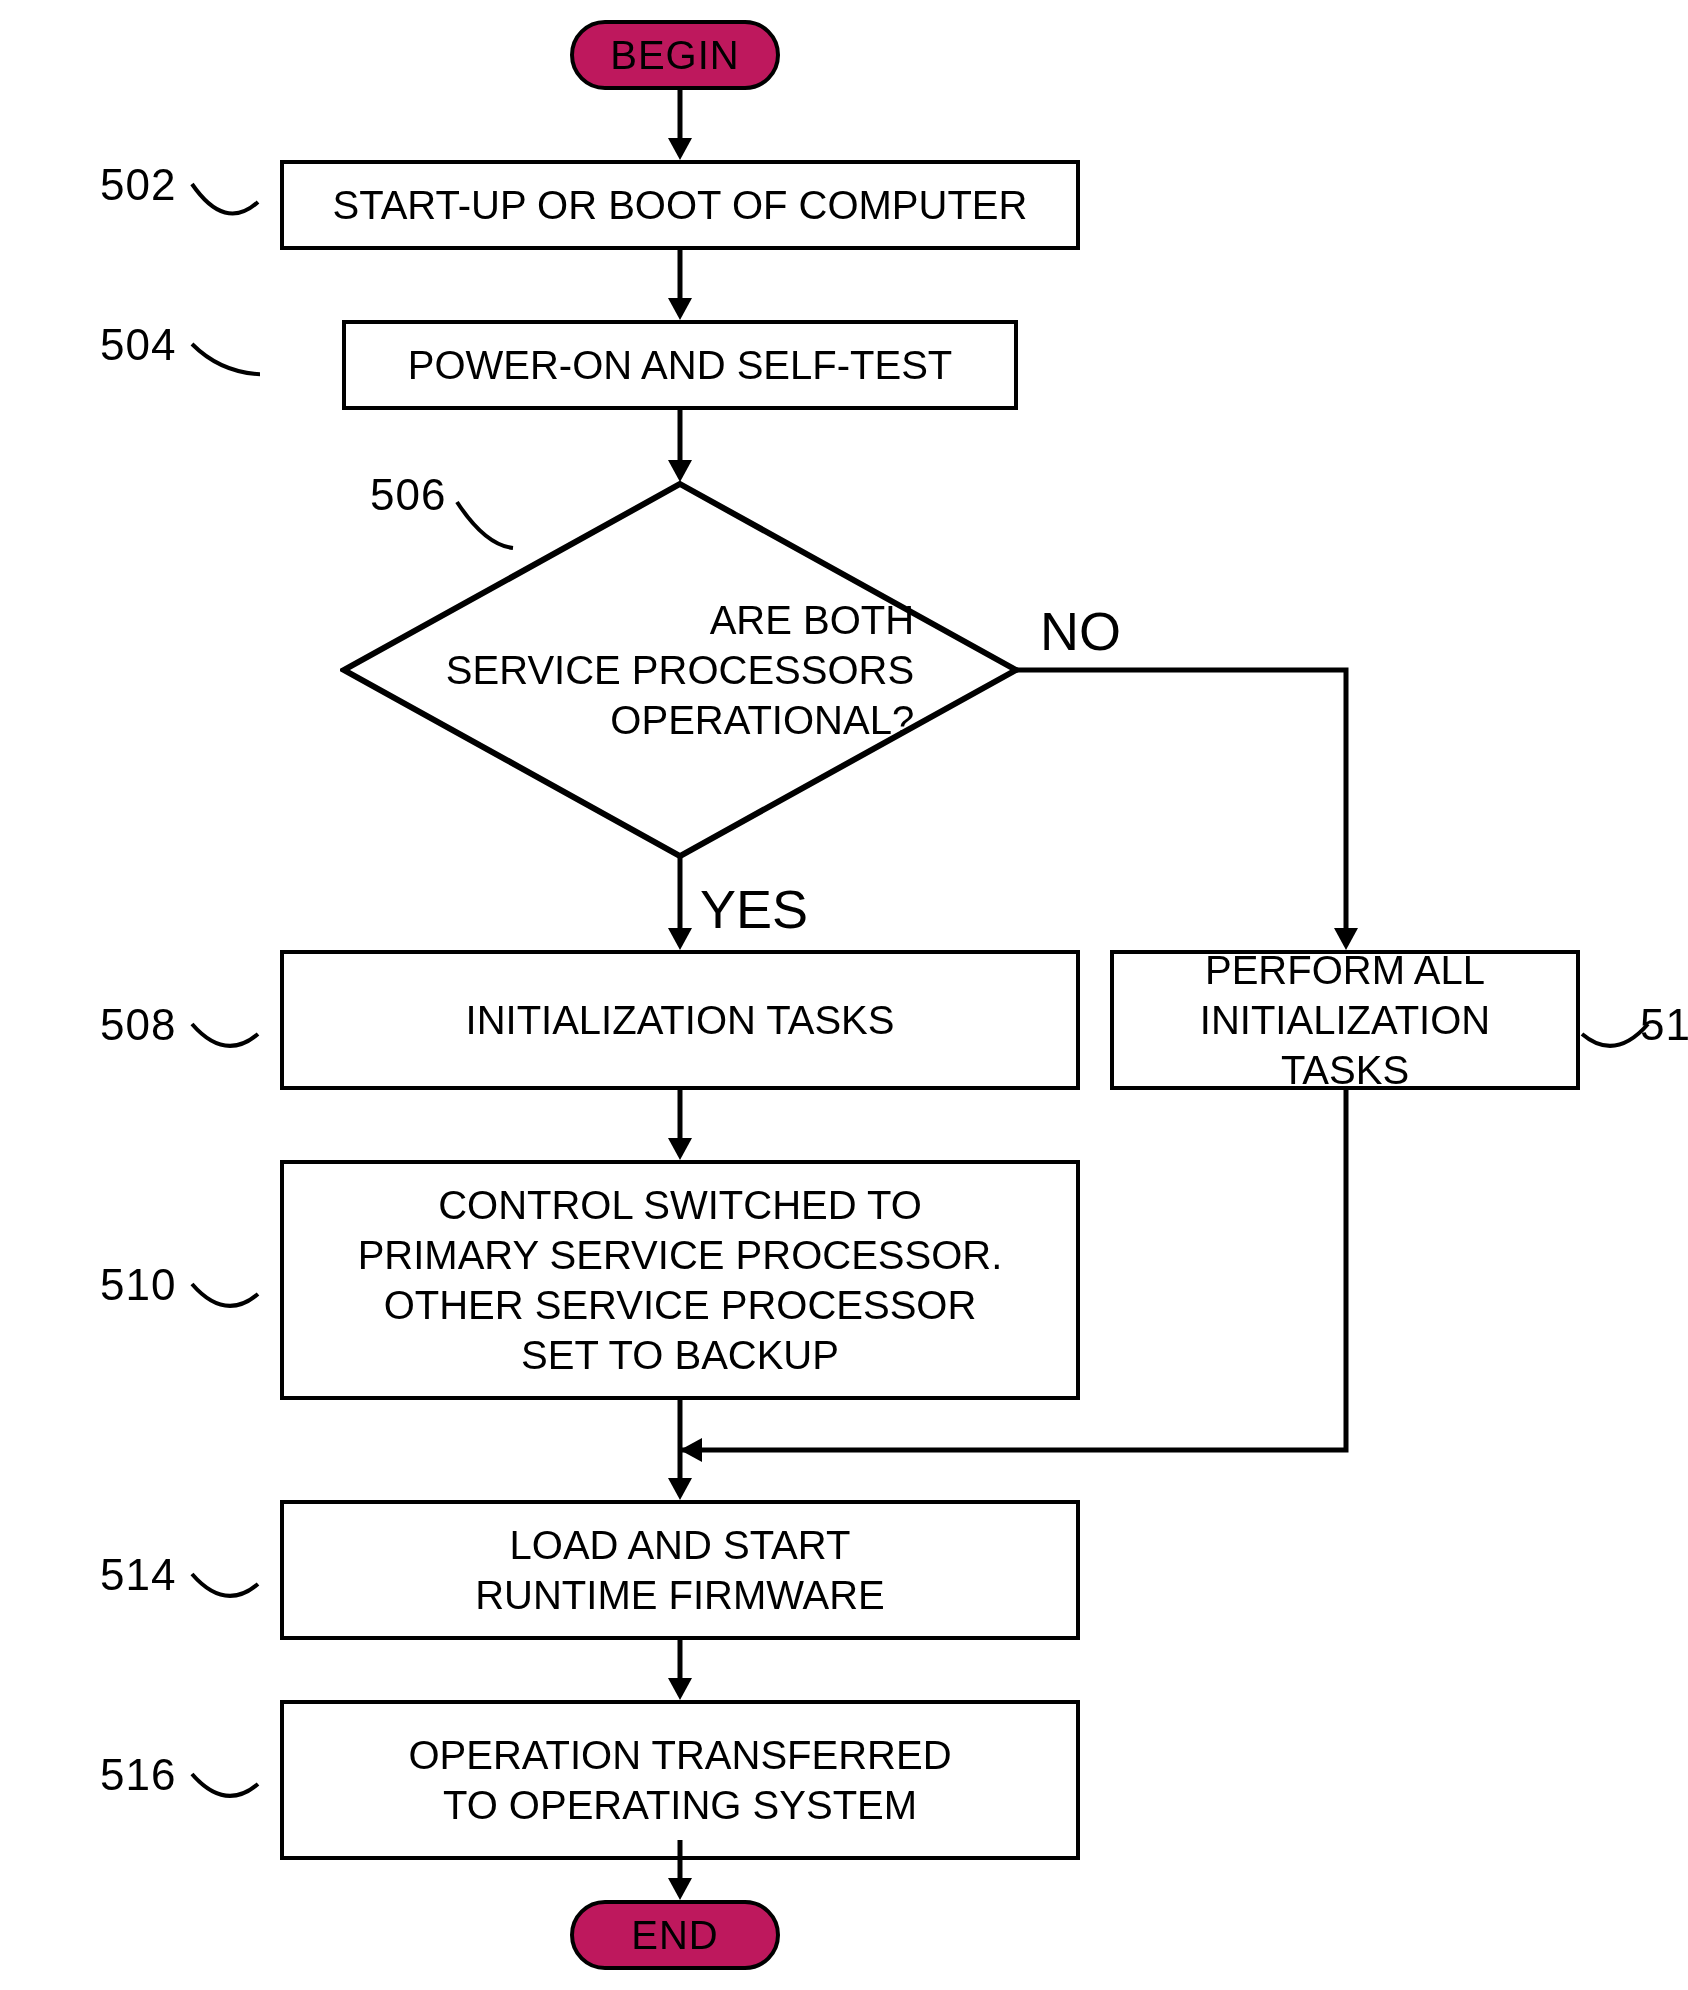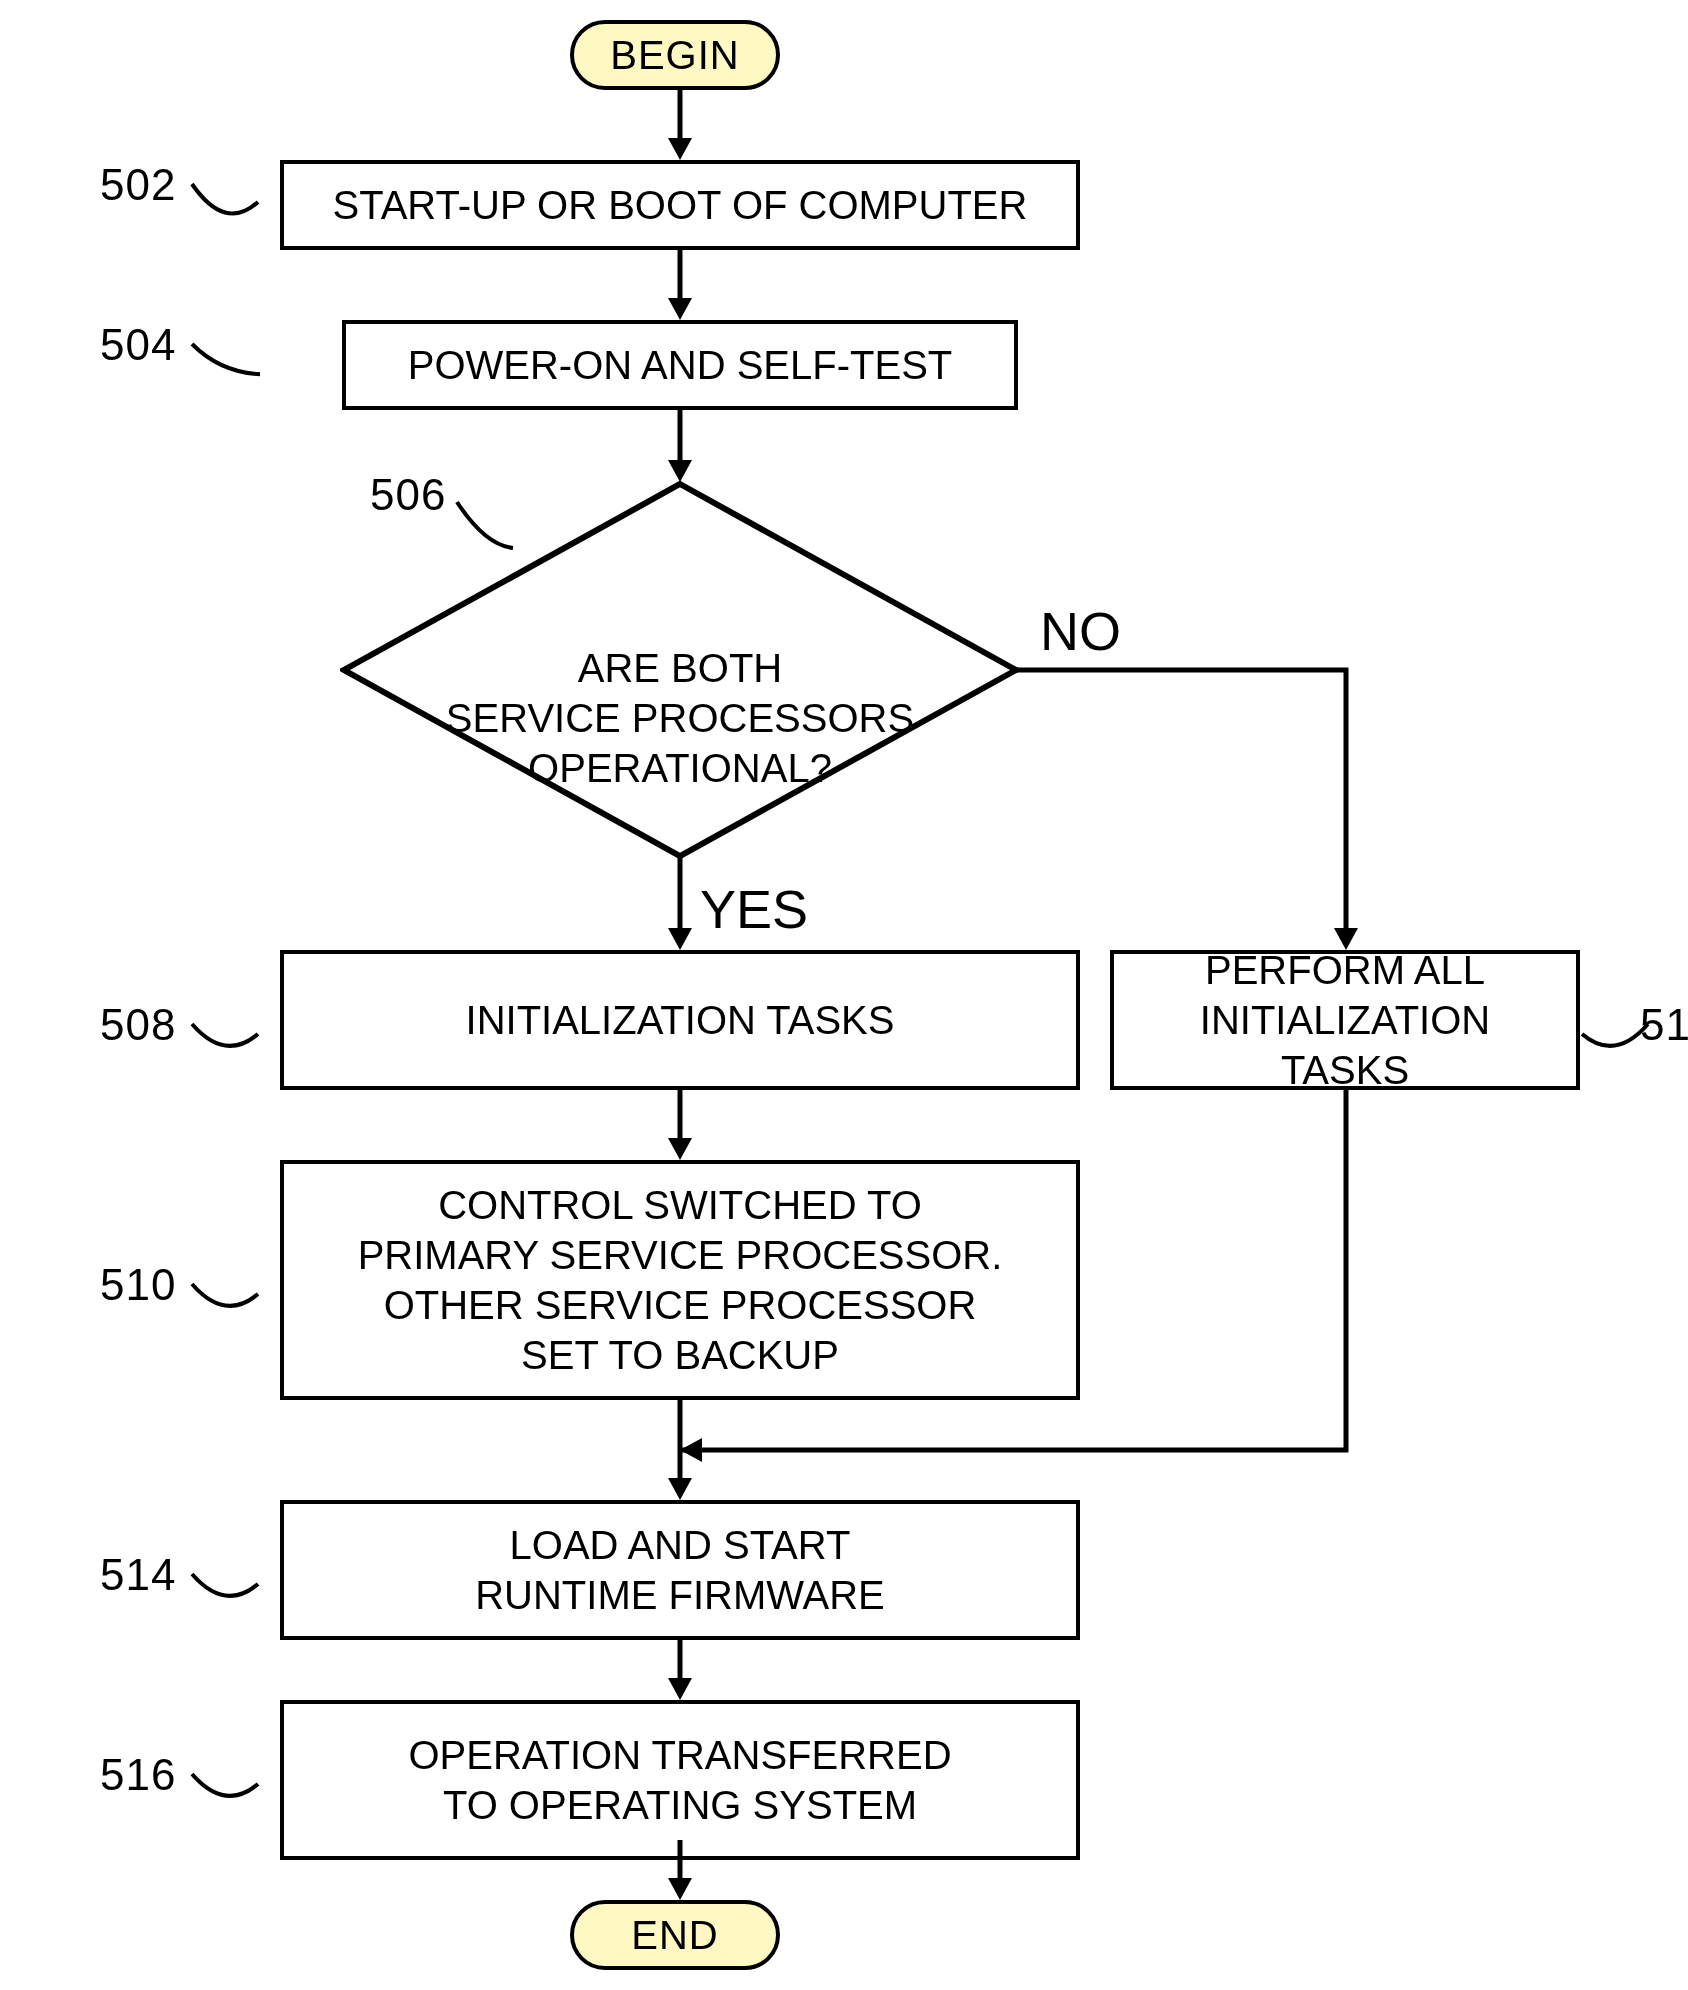--- a/index.html
+++ b/index.html
@@ -14,21 +14,21 @@
   }
   .terminator {
     position: absolute;
     border: 4px solid #000;
     border-radius: 999px;
     display: flex;
     align-items: center;
     justify-content: center;
     font-size: 40px;
     font-weight: 400;
-    background: #fef9c3;
+    background: #be185d;
     letter-spacing: 1px;
   }
   .process {
     position: absolute;
     border: 4px solid #000;
     display: flex;
     align-items: center;
     justify-content: center;
     text-align: center;
     font-size: 40px;
@@ -41,25 +41,24 @@
   }
   .decision svg {
     position: absolute;
     top: 0; left: 0;
     width: 100%; height: 100%;
   }
   .decision-text {
     position: absolute;
     top: 50%; left: 50%;
     transform: translate(-50%, -50%);
-    text-align: center;
+    text-align: right;
     font-size: 40px;
     line-height: 1.25;
     white-space: nowrap;
-    margin-top: 48px;
   }
   .label {
     position: absolute;
     font-size: 44px;
     letter-spacing: 1px;
   }
   .edge-label {
     position: absolute;
     font-size: 54px;
   }

